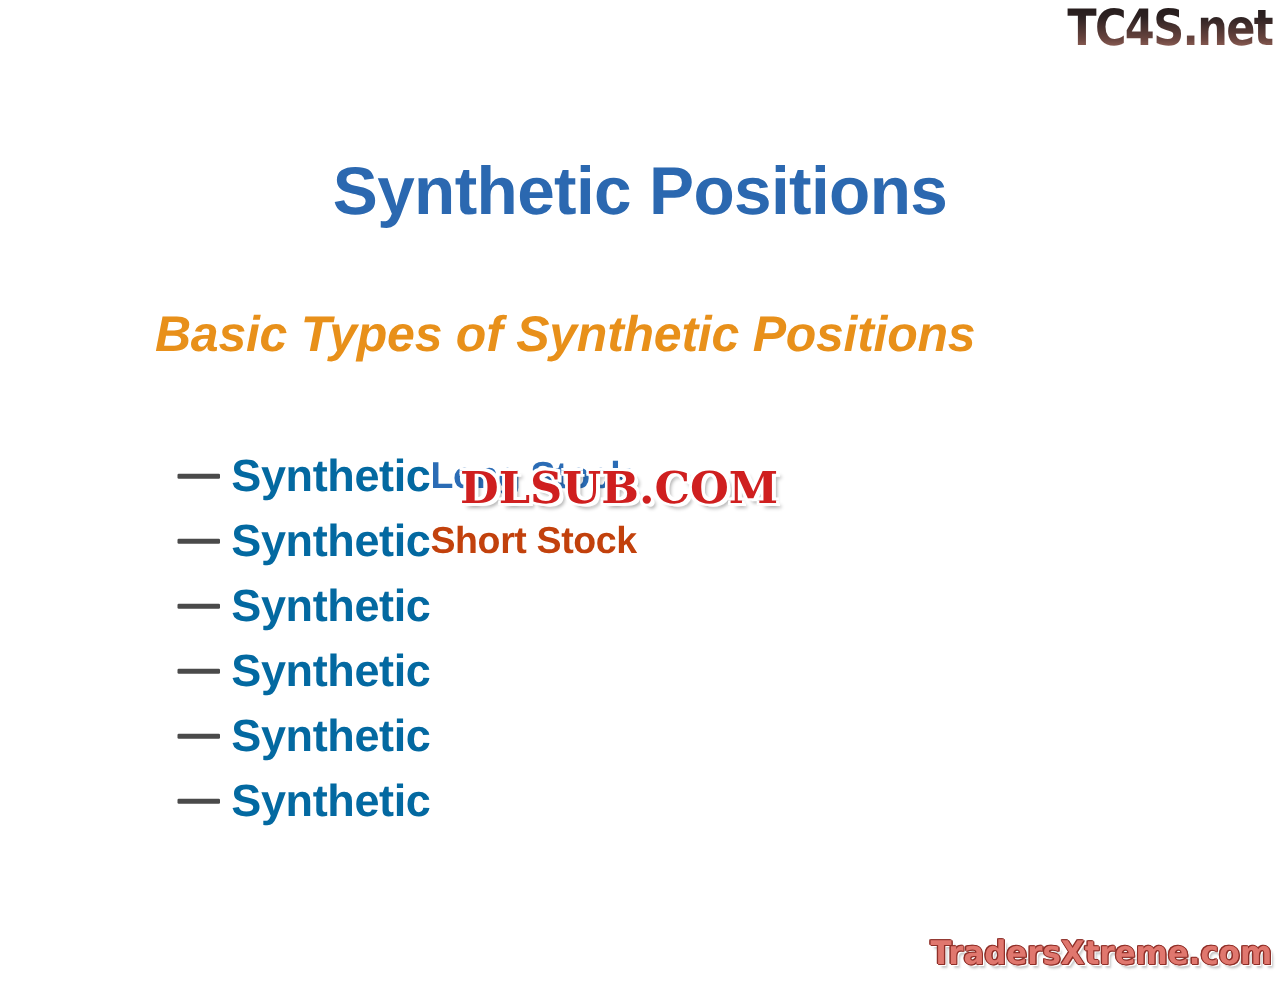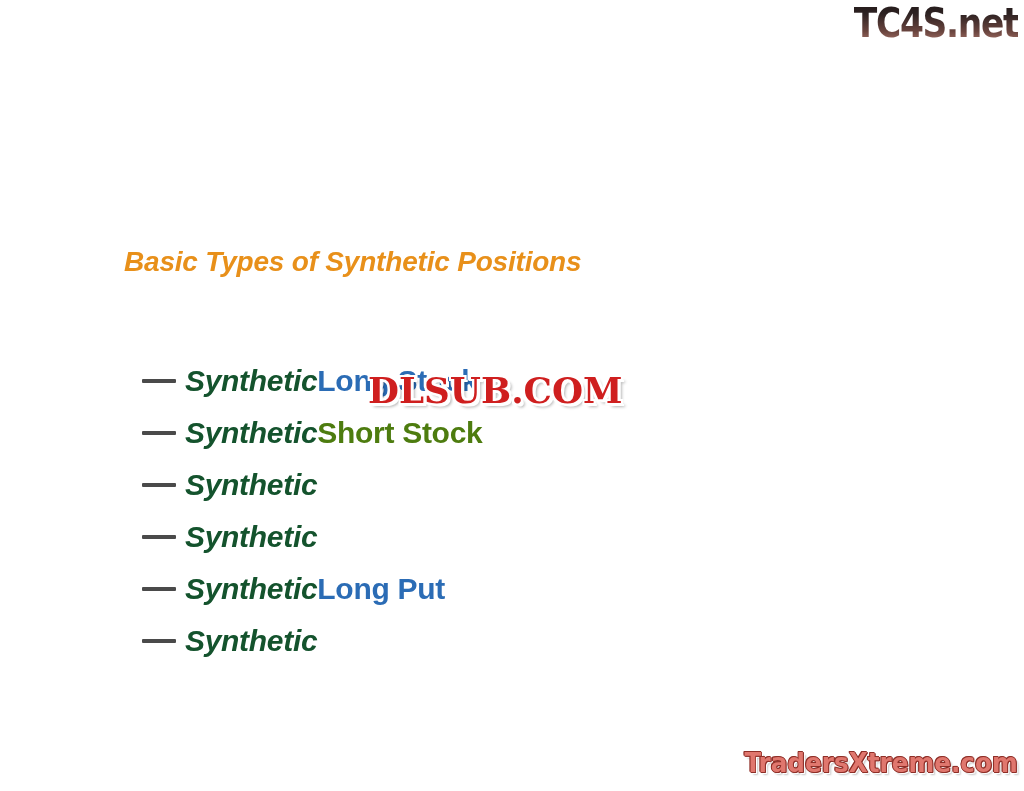--- a/index.html
+++ b/index.html
@@ -56,21 +56,21 @@
     letter-spacing: -0.5px;
     color: #2B68B0;
     white-space: nowrap;
   }
 
   
   #slide-subtitle {
     position: absolute;
     left: 124px;
     top: 246px;
-    font-size: 28px;
+    font-size: 40px;
     font-weight: bold;
     font-style: italic;
     letter-spacing: -0.2px;
     color: #E8901A;
     white-space: nowrap;
   }
 
   
   #bullet-list {
     position: absolute;
@@ -87,34 +87,33 @@
   .bullet-dash {
     display: inline-block;
     width: 34px;
     height: 4px;
     background: #4a4a4a;
     margin-right: 9px;
     flex: 0 0 auto;
     border-radius: 1px;
   }
   .bullet-label {
-    font-size: 30px;
+    font-size: 36px;
     font-weight: bold;
-    color: #14532d;
+    color: #0369a1;
     letter-spacing: -0.3px;
-    font-style: italic;
   }
   .bullet-value {
     font-size: 30px;
     font-weight: bold;
     letter-spacing: -0.3px;
     margin-left: 0;
   }
   .val-long  { color: #2B6CB5; }
-  .val-short { color: #4d7c0f; }
+  .val-short { color: #c2410c; }
 
   
   #watermark-dlsub {
     position: absolute;
     left: 368px;
     top: 370px;
     font-family: "DejaVu Serif", serif;
     font-weight: bold;
     font-size: 35px;
     letter-spacing: 0px;
@@ -150,20 +149,21 @@
        2px 2px 0 #ffffff, 3px 3px 2px rgba(0,0,0,0.22);
   }
 </style>
 </head>
 <body>
 
 <div id="slide">
 
   <div id="brand-logo">TC4S.net</div>
 
+  <div id="slide-title">Synthetic Positions</div>
 
   <div id="slide-subtitle">Basic Types of Synthetic Positions</div>
 
   <div id="bullet-list">
       <div class="bullet-row">
         <span class="bullet-dash"></span>
         <span class="bullet-label">Synthetic</span>
         <span class="bullet-value val-long">Long Stock</span>
       </div>
       <div class="bullet-row">
@@ -175,21 +175,20 @@
         <span class="bullet-dash"></span>
         <span class="bullet-label">Synthetic</span>
       </div>
       <div class="bullet-row">
         <span class="bullet-dash"></span>
         <span class="bullet-label">Synthetic</span>
       </div>
       <div class="bullet-row">
         <span class="bullet-dash"></span>
         <span class="bullet-label">Synthetic</span>
-        <span class="bullet-value val-long">Long Put</span>
       </div>
       <div class="bullet-row">
         <span class="bullet-dash"></span>
         <span class="bullet-label">Synthetic</span>
       </div>
     </div>
 
   <div id="watermark-dlsub">DLSUB.COM</div>
 
   <div id="watermark-traders">TradersXtreme.com</div>

